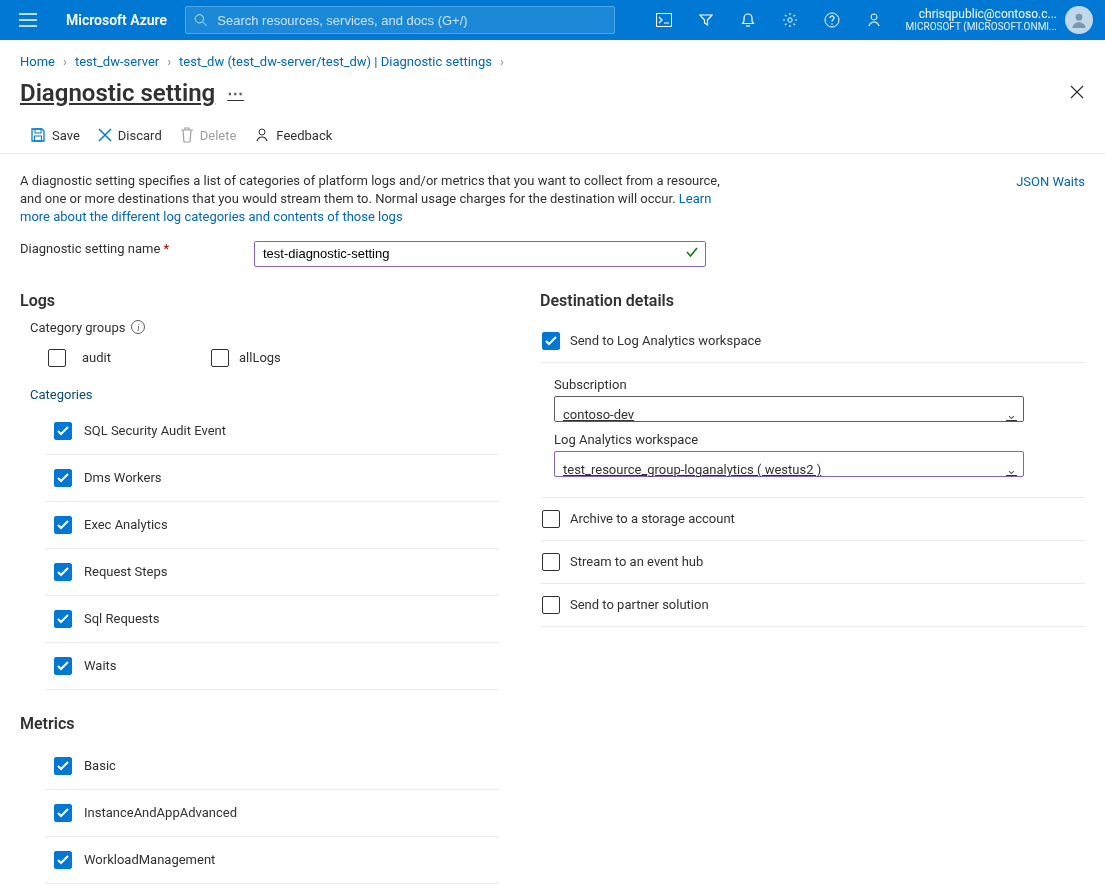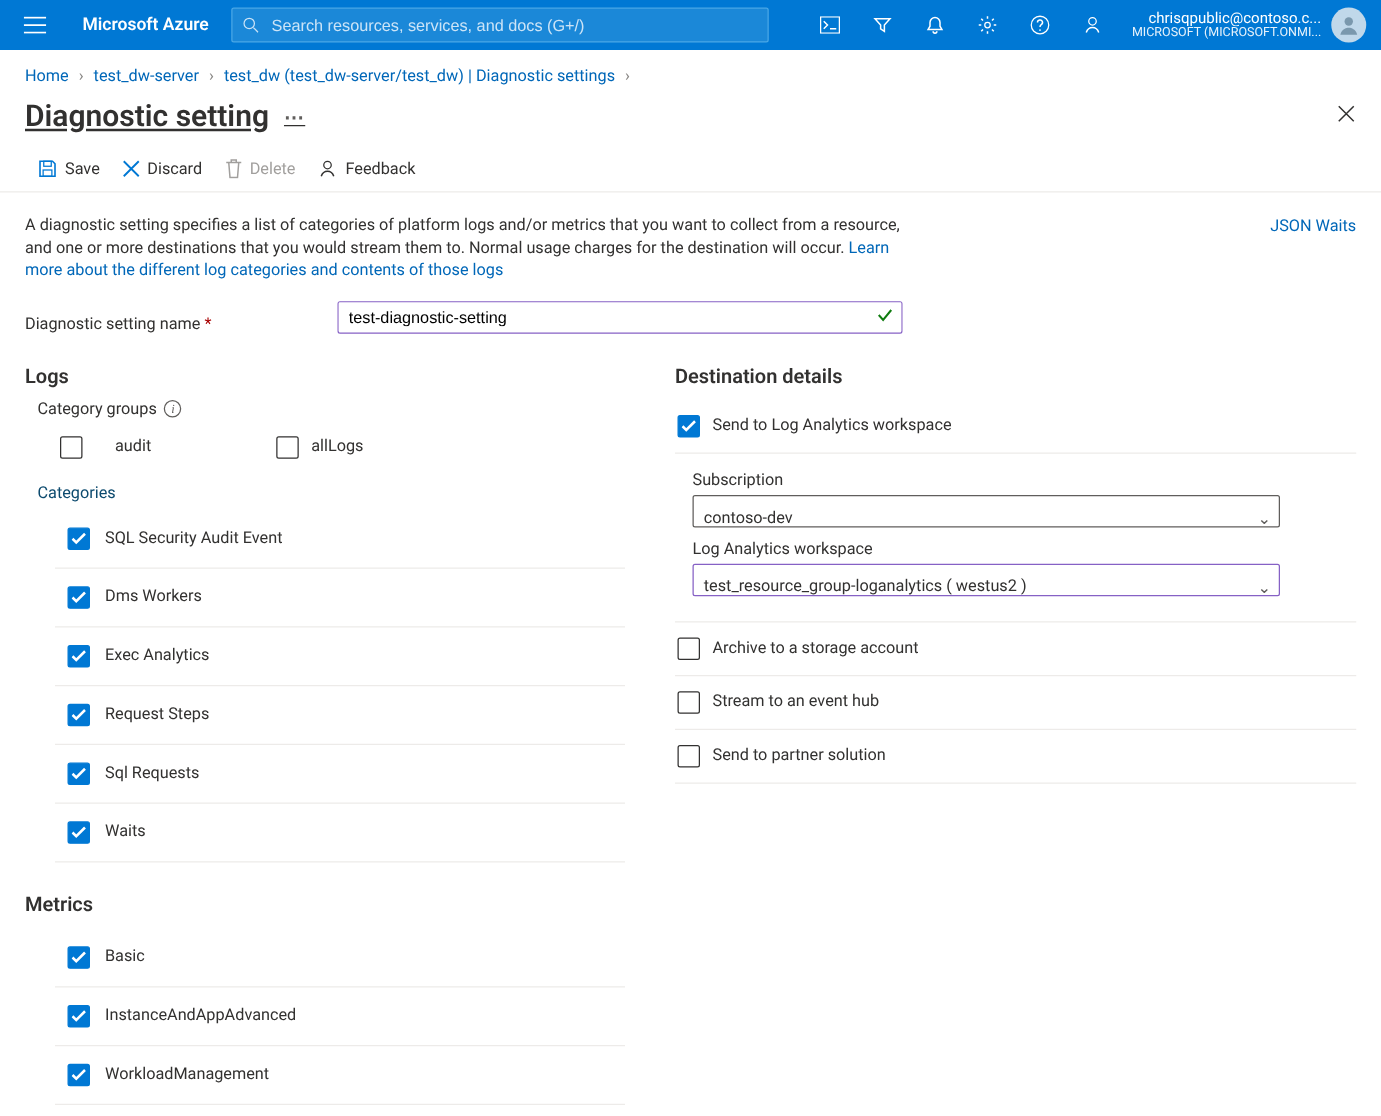--- a/index.html
+++ b/index.html
@@ -92,21 +92,21 @@
   .tbtn svg { flex-shrink:0; }
   
   .pagebody { padding: 10px 20px 30px 20px; }
   .desc-row {
     display:flex; justify-content:space-between; align-items:flex-start;
     padding: 8px 0;
   }
   .desc { max-width: 700px; line-height:1.4; color:#323130; }
   .desc a { color:#0067b8; text-decoration:none; }
   .jsonview { color:#0067b8; cursor:pointer; white-space:nowrap; padding-top:2px;}
-  .name-row { display:flex; align-items:flex-end; gap:20px; padding: 6px 0 18px 0;}
+  .name-row { display:flex; align-items:flex-start; gap:4px; padding: 6px 0 18px 0;}
   .name-label { width: 230px; }
   .req { color:#a80000; }
   .name-input-wrap {
     position:relative; width:452px;
     border:1px solid #8661c5; border-radius:2px;
     display:flex; align-items:center;
     height:26px;
   }
   .name-input-wrap input {
     border:none; outline:none; width:100%; padding:4px 28px 4px 8px; font-size:13px;
@@ -154,20 +154,21 @@
   }
   .dest-item .cb { margin-left:2px; }
   .field-label { font-size:13px; margin: 10px 0 4px 0;}
   .select {
     display:flex; align-items:center; justify-content:space-between;
     border:1px solid #605e5c; border-radius:2px;
     height:26px; padding: 12px 6px 0 8px;
     cursor:pointer;
     max-width:470px;
     background:#fff;
+    text-decoration:underline;
   }
   .select.hilite { border-color:#8661c5; }
   .chev { color:#605e5c; }
 </style>
 </head>
 <body>
 
 <div class="topbar">
   <div class="hamburger topicon">
     <svg width="18" height="14" viewBox="0 0 18 14">
@@ -310,21 +311,21 @@
   <div class="columns">
 
     <div class="col-left">
       <h3 class="sec big">Logs</h3>
 
       <div class="sub">
         <span>Category groups</span>
         <span class="info-icon">i</span>
       </div>
       <div class="group-cb-row">
-        <div style="display:flex;align-items:center;gap:26px;">
+        <div style="display:flex;align-items:center;gap:16px;">
           <div class="cb"></div>
           <span>audit</span>
         </div>
         <div style="display:flex;align-items:center;gap:10px;">
           <div class="cb"></div>
           <span>allLogs</span>
         </div>
       </div>
 
       <div class="sub2">Categories</div>

